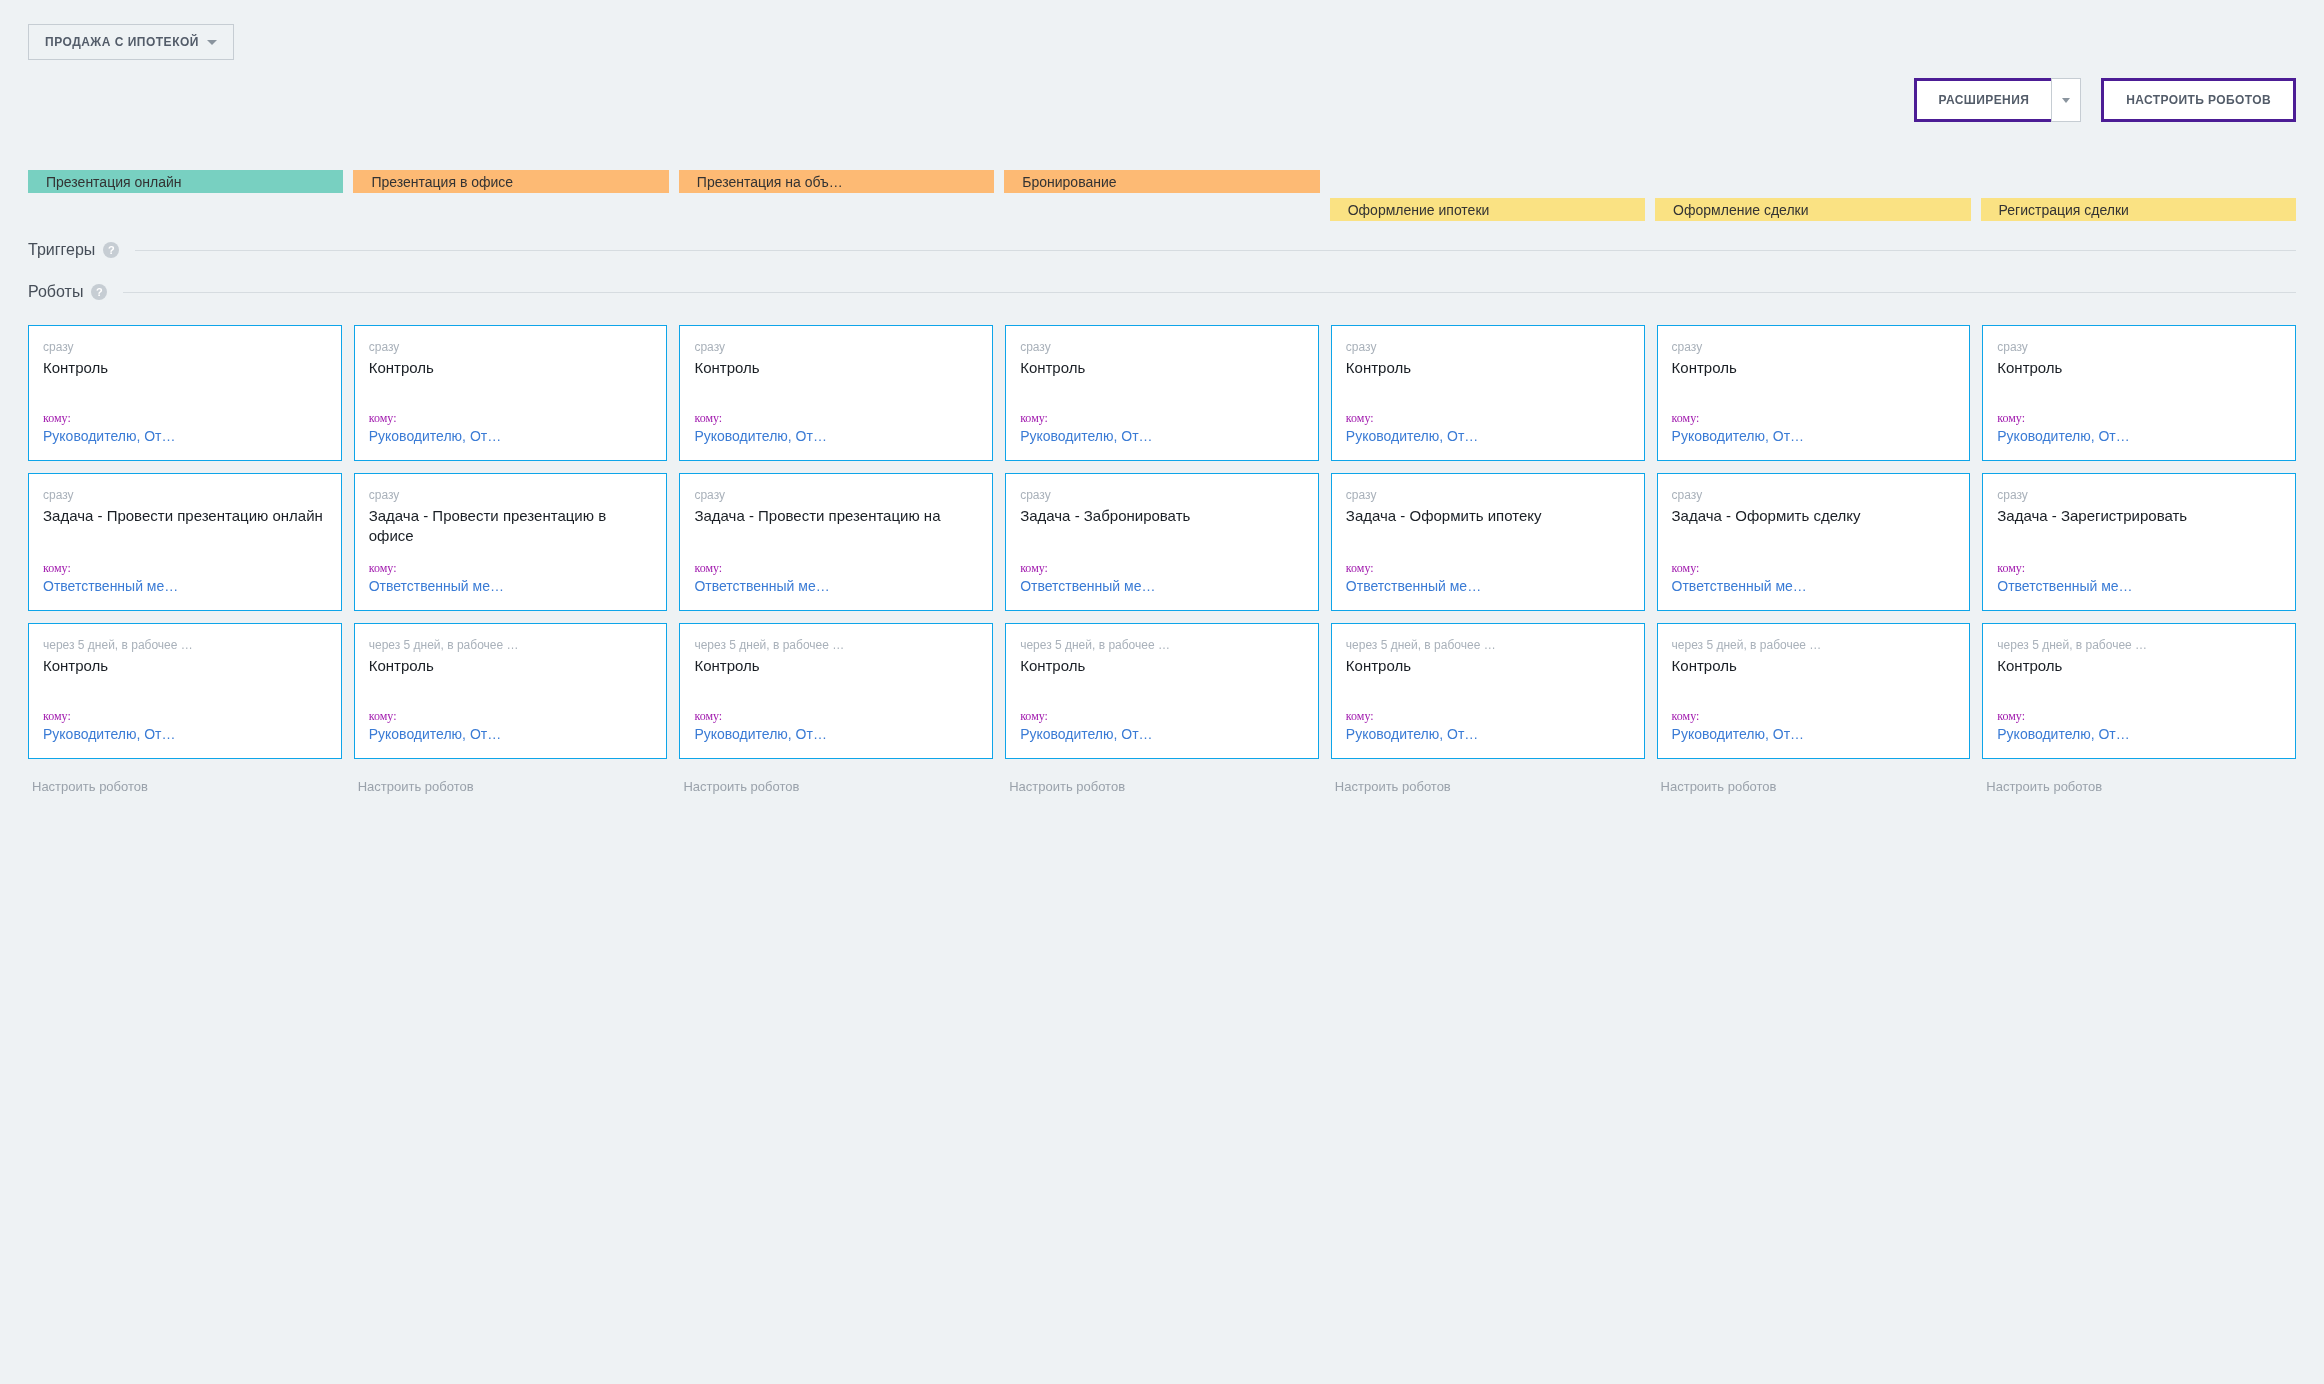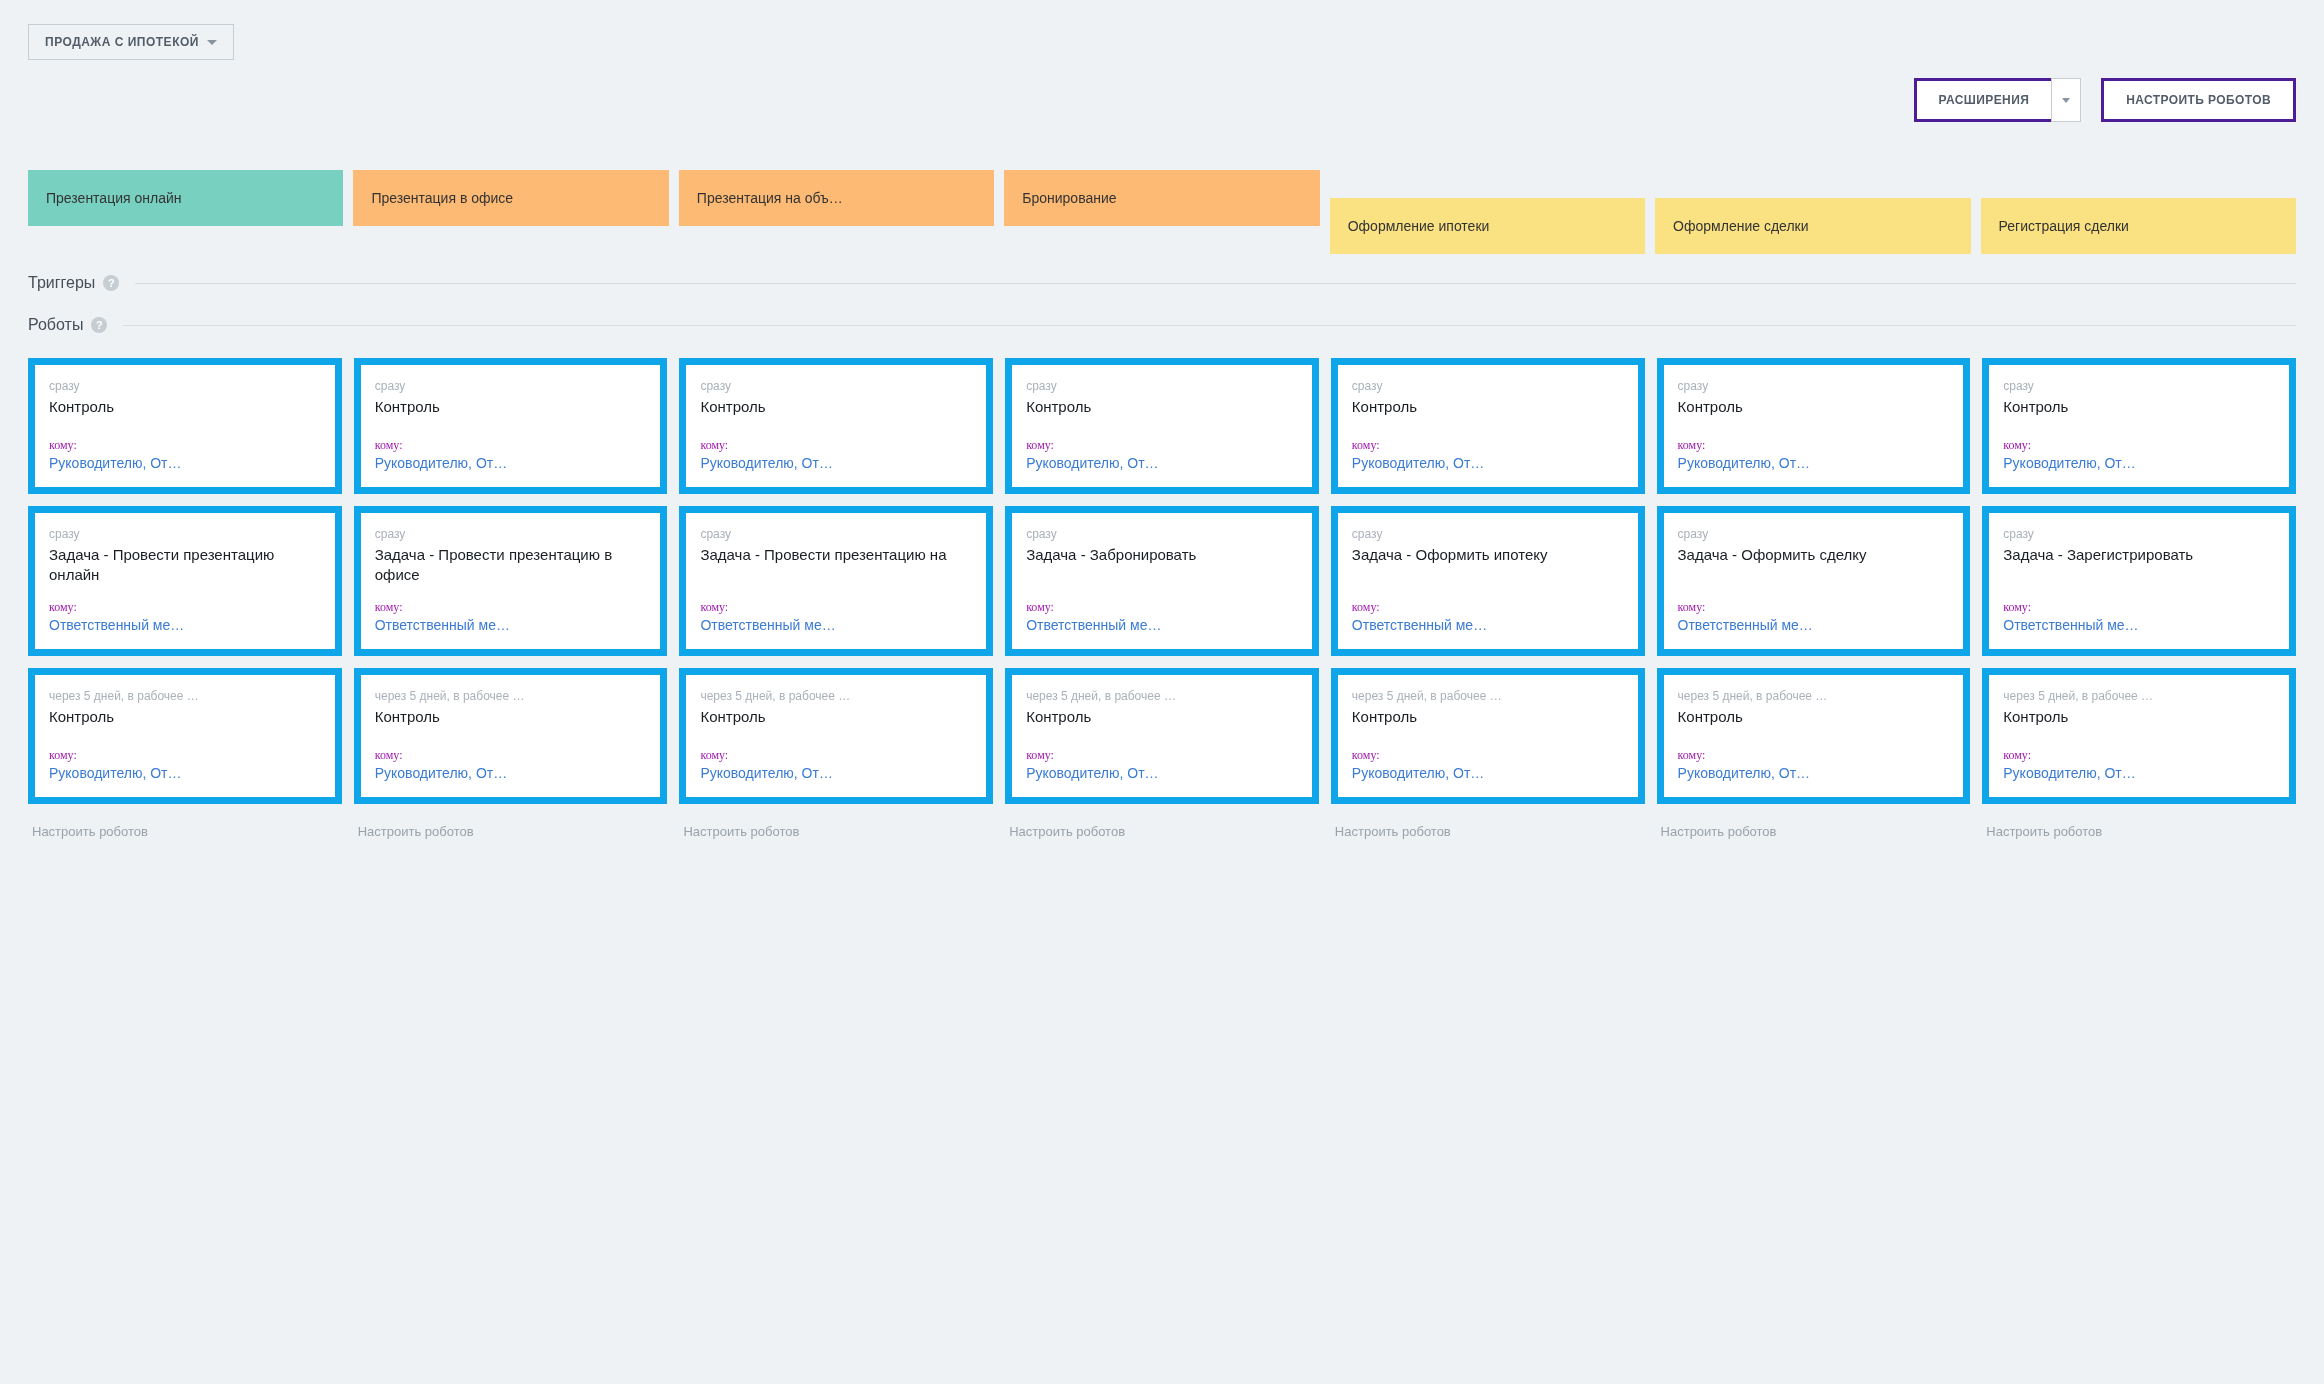--- a/index.html
+++ b/index.html
@@ -76,21 +76,21 @@
       border-top: 5px solid #8a949e;
     }
     .stages {
       display: flex;
       gap: 10px;
       margin-bottom: 20px;
     }
     .stage {
       flex: 1;
       position: relative;
-      height: 56px;
+      height: 23px;
       display: flex;
       align-items: center;
       padding-left: 18px;
       font-size: 14px;
       color: #333;
       cursor: pointer;
       white-space: nowrap;
       overflow: hidden;
     }
     .stage.teal-strong { background: #78d0c1; }
@@ -146,21 +146,21 @@
     }
 
     .robots-grid {
       display: grid;
       grid-template-columns: repeat(7, 1fr);
       gap: 12px;
       margin-bottom: 12px;
     }
     .robot-card {
       background: #fff;
-      border: 7px solid #0ea5e9;
+      border: 1px solid #0ea5e9;
       padding: 14px 14px 16px 14px;
       min-height: 136px;
       cursor: pointer;
       display: flex;
       flex-direction: column;
     }
     .robot-timing {
       font-size: 12px;
       color: #a9b1ba;
       margin-bottom: 4px;

